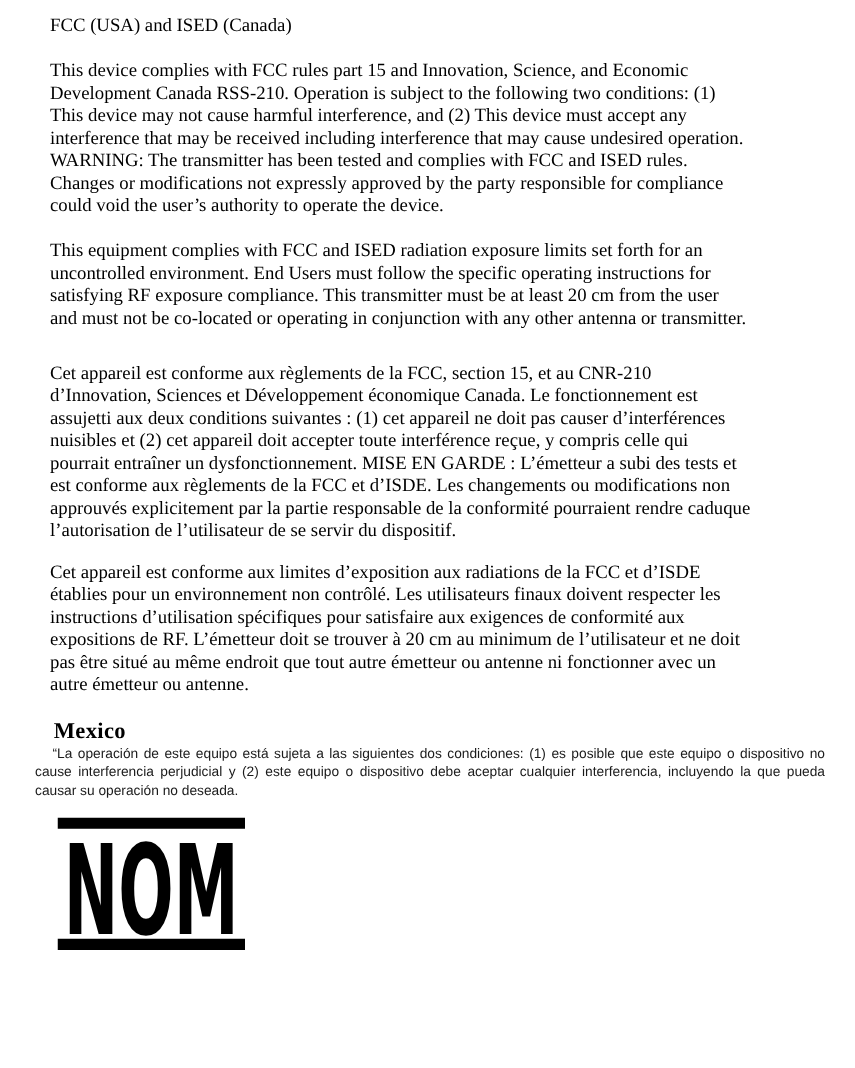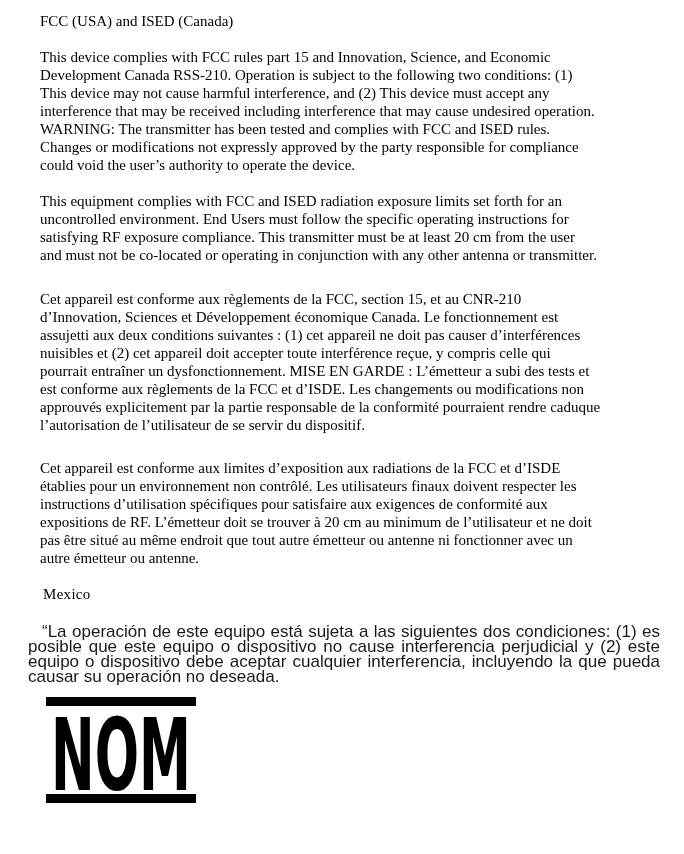--- a/index.html
+++ b/index.html
@@ -27,33 +27,33 @@
     font-weight: normal;
     white-space: pre;
   }
   .para {
     margin: 0 0 18px 12px;
     font-size: 15px;
     line-height: 18px;
     white-space: pre;
   }
   .para.gap-after-large { margin-bottom: 26px; }
-  .para.gap-after-med   { margin-bottom: 25px; }
+  .para.gap-after-med   { margin-bottom: 15px; }
   .mexico-heading {
-    margin: 0 0 21px 15px;
-    font-size: 15px;
+    margin: 0 0 3px 15px;
+    font-size: 18px;
     line-height: 18px;
-    font-weight: normal;
+    font-weight: bold;
     letter-spacing: 0.3px;
   }
   .mexico-para {
     margin: 0 0 13px 0;
     width: 632px;
     font-family: "Liberation Sans", sans-serif;
-    font-size: 17px;
+    font-size: 11px;
     line-height: 15px;
     text-align: justify;
     text-indent: 14px;
     color: #1a1a1a;
   }
   .nom-logo {
     display: block;
     margin-left: 18px;
   }
 </style>

